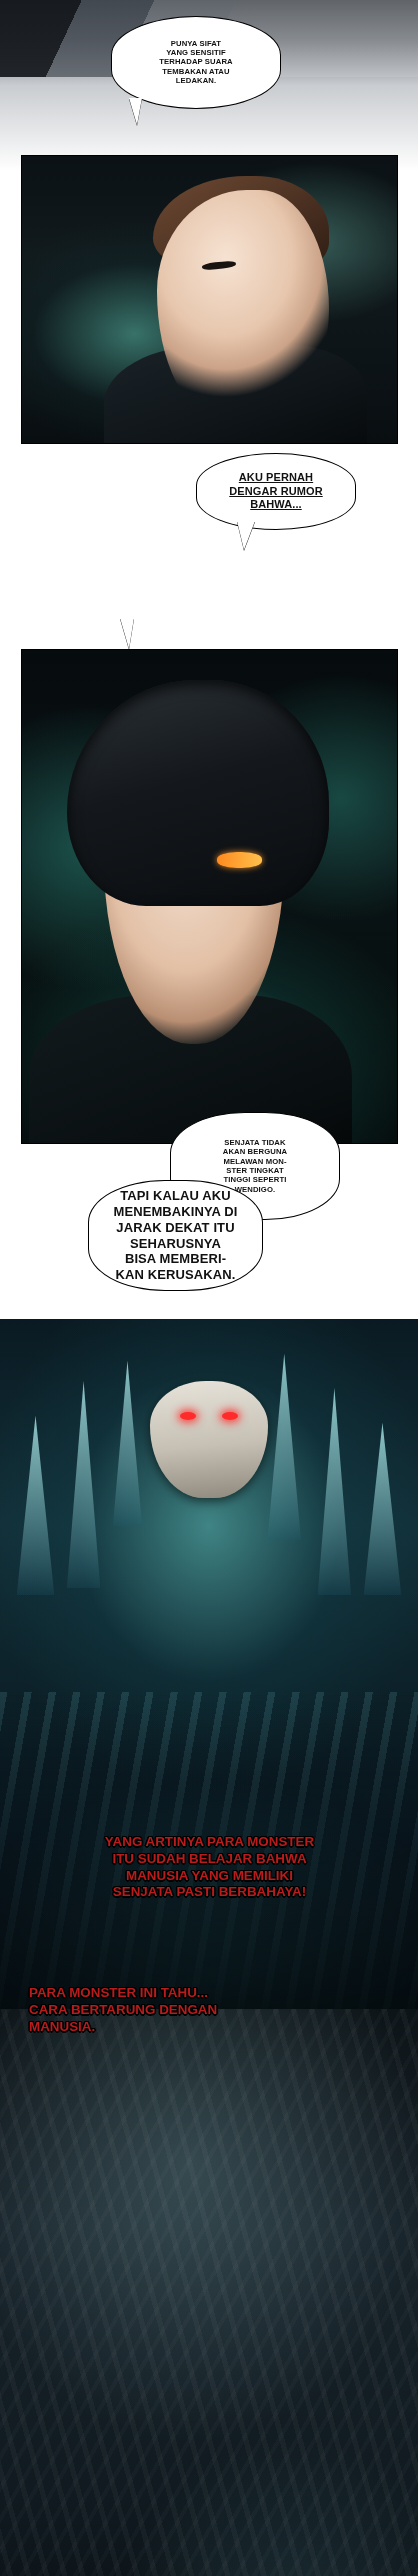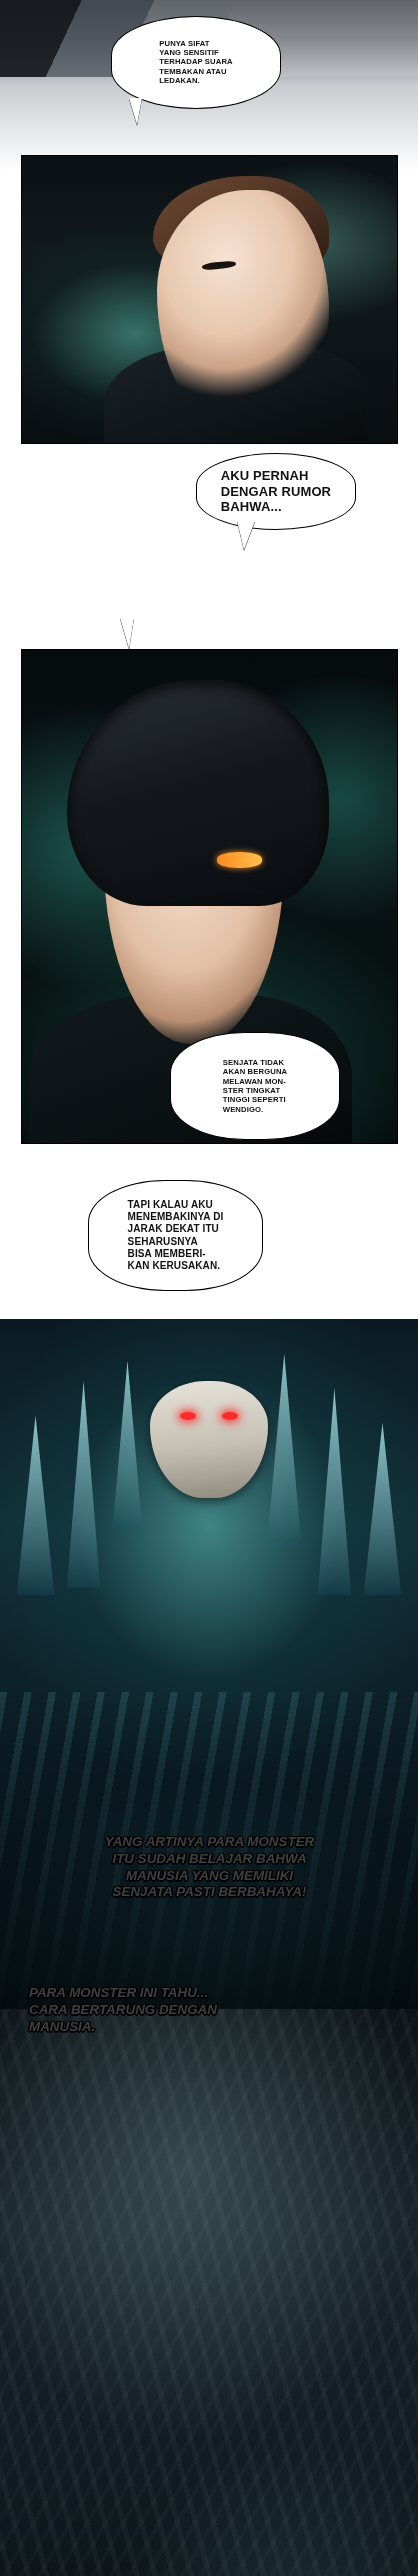--- a/index.html
+++ b/index.html
@@ -25,21 +25,21 @@
 
   
   .bubble {
     position: absolute;
     background: #ffffff;
     border: 1.5px solid #000;
     border-radius: 50% / 42%;
     display: flex;
     align-items: center;
     justify-content: center;
-    text-align: left;
+    text-align: center;
     z-index: 40;
   }
   .bubble .txt {
     font-family: "Liberation Sans", sans-serif;
     font-weight: 700;
     color: #111;
     line-height: 1.22;
     letter-spacing: 0.1px;
     padding: 2.1px 5.2px;
     white-space: pre-line;
@@ -48,22 +48,21 @@
     position: absolute;
     width: 0; height: 0;
     z-index: 41;
   }
 
   
   .shout {
     position: absolute;
     font-family: "Liberation Sans", sans-serif;
     font-weight: 700;
-    font-style: italic;
-    color: #404040;
+    color: #b91c1c;
     text-align: center;
     line-height: 1.25;
     white-space: pre-line;
     z-index: 45;
     text-shadow:
       -1px -1px 0 #000, 1px -1px 0 #000,
       -1px  1px 0 #000, 1px  1px 0 #000,
        0   -1.5px 0 #000, 0    1.5px 0 #000,
       -1.5px  0   0 #000, 1.5px  0   0 #000;
   }
@@ -253,46 +252,46 @@
   <div class="tail" style="left:129px; top:98px; border-left:8.2px solid transparent; border-right:5.2px solid transparent; border-top:27px solid #fff; filter: drop-shadow(0 1px 0 #000);"></div>
 
   <div class="panel panel-border art-man" style="left:20.6px; top:155px; width:377px; height:289px;">
     <div class="man-suit"></div>
     <div class="man-hair"></div>
     <div class="man-face"></div>
     <div class="man-eye"></div>
   </div>
 
   <div class="bubble" style="left:196px; top:453px; width:160px; height:77px;">
-    <div class="txt" style="font-size:13px;">AKU PERNAH
+    <div class="txt" style="font-size:11px;text-decoration:underline;">AKU PERNAH
 DENGAR RUMOR
 BAHWA...</div>
   </div>
   <div class="tail" style="left:237px; top:521px; border-left:7.2px solid transparent; border-right:11.3px solid transparent; border-top:29px solid #fff; filter: drop-shadow(0 1px 0 #000);"></div>
 
   <div class="tail" style="left:120px; top:618px; border-left:9.3px solid transparent; border-right:5.2px solid transparent; border-top:31px solid #fff; filter: drop-shadow(0 1px 0 #000);"></div>
 
   <div class="panel panel-border art-hero" style="left:20.6px; top:649px; width:377px; height:495px;">
     <div class="hero-body"></div>
     <div class="hero-face"></div>
     <div class="hero-hair"></div>
     <div class="hero-eye"></div>
   </div>
 
-  <div class="bubble" style="left:170px; top:1032px; width:170px; height:108px; border-radius:44% / 38%;">
+  <div class="bubble" style="left:170px; top:1112px; width:170px; height:108px; border-radius:44% / 38%;">
     <div class="txt" style="font-size:7.7px;">SENJATA TIDAK
 AKAN BERGUNA
 MELAWAN MON-
 STER TINGKAT
 TINGGI SEPERTI
 WENDIGO.</div>
   </div>
 
   <div class="bubble" style="left:88px; top:1180px; width:175px; height:111px; border-radius:44% / 38%;">
-    <div class="txt" style="font-size:10px;">TAPI KALAU AKU
+    <div class="txt" style="font-size:13px;">TAPI KALAU AKU
 MENEMBAKINYA DI
 JARAK DEKAT ITU
 SEHARUSNYA
 BISA MEMBERI-
 KAN KERUSAKAN.</div>
   </div>
 
   <div class="panel art-monster" style="left:0; top:1319px; width:418px; height:690px;">
     <div class="mon-spike" style="left:4%;  top:14%; width:9%;  height:26%;"></div>
     <div class="mon-spike" style="left:16%; top:9%;  width:8%;  height:30%;"></div>

